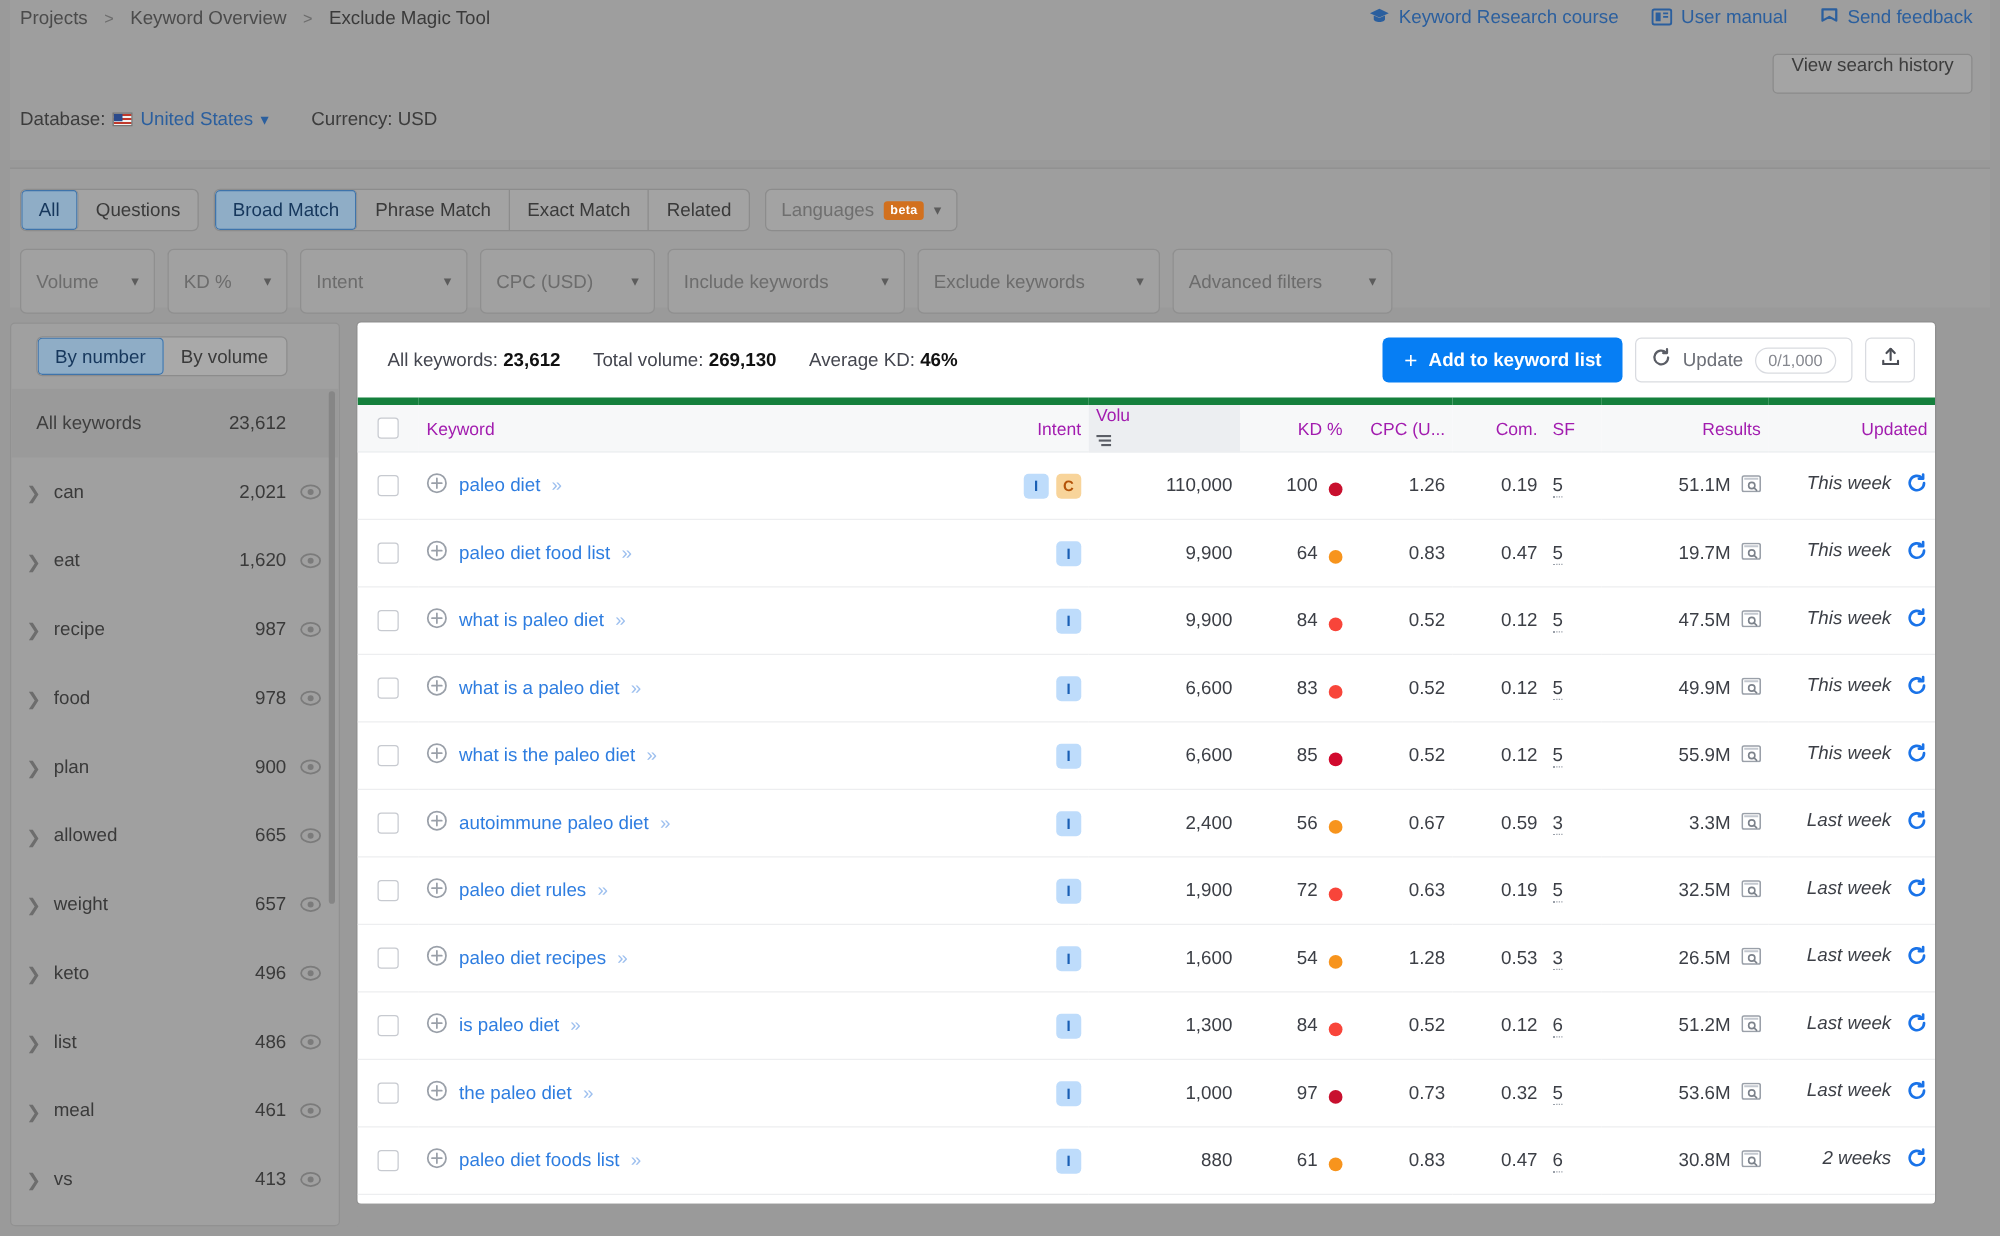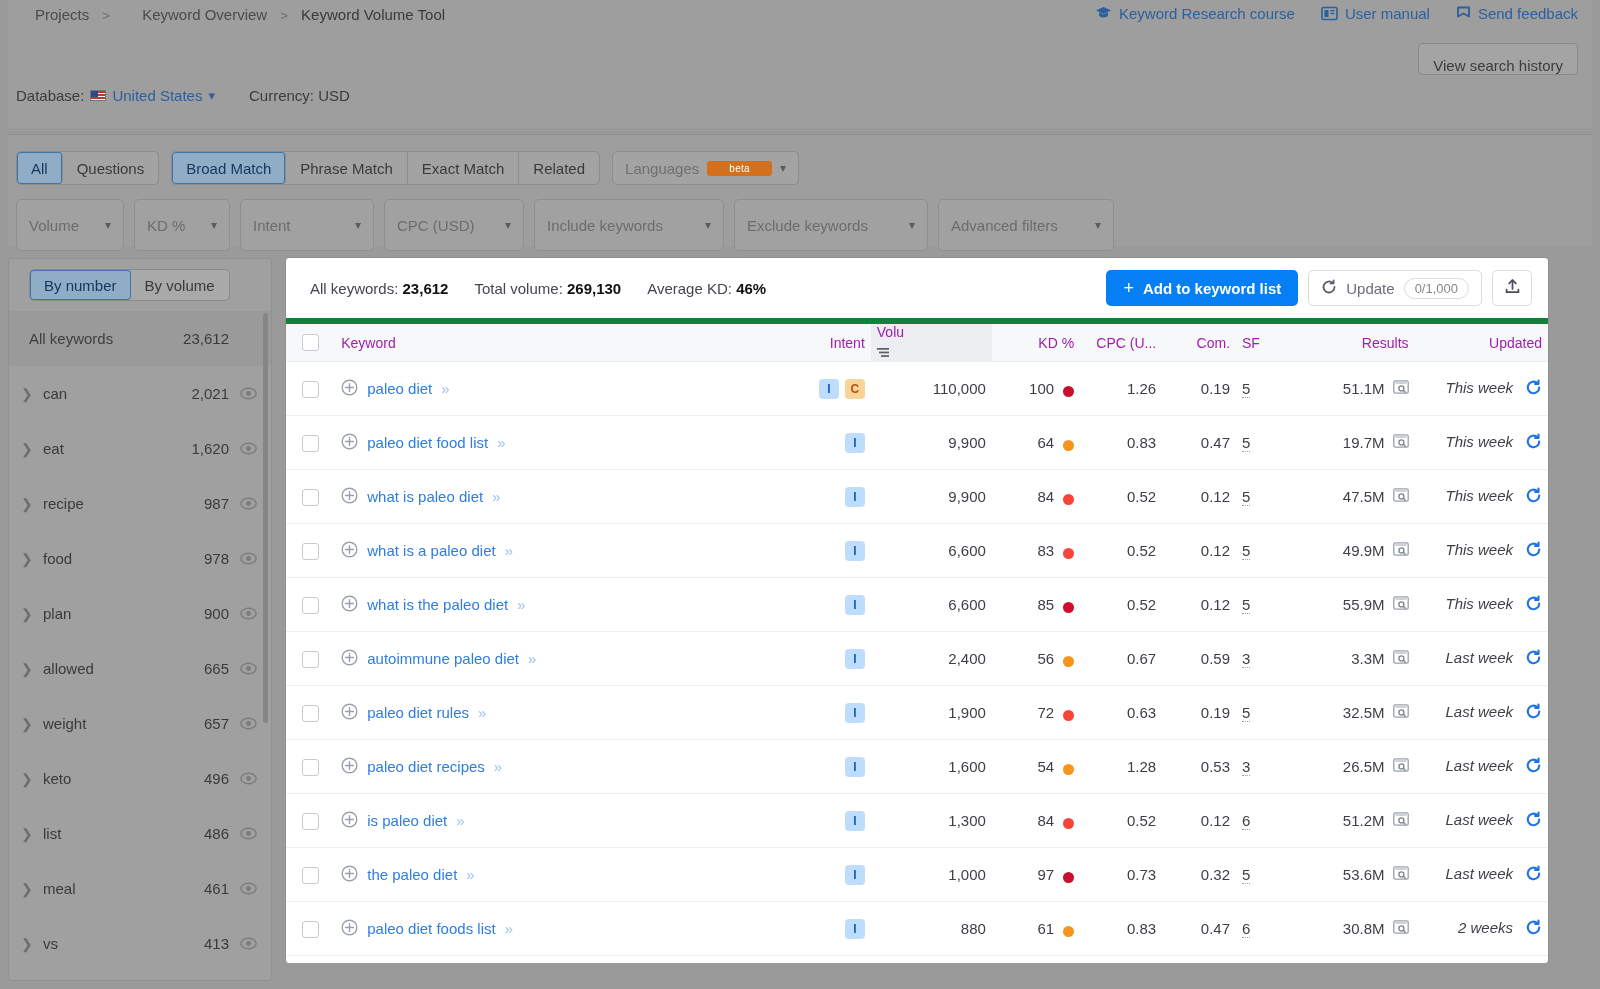--- a/index.html
+++ b/index.html
@@ -8,54 +8,54 @@
     font-family: "Liberation Sans", sans-serif;
     background: #9a9a9a;
     overflow: hidden;
   }
   .page { position: relative; width: 1600px; height: 989px; background: #9a9a9a; }
 
   
   .topbar { position: absolute; left: 8px; top: 0; width: 1584px; height: 128px; background: #9e9e9e; }
   .crumbs { position: absolute; left: 8px; top: 6px; font-size: 15px; color: #4b4b4b; white-space: nowrap; }
   .crumbs .sep { color: #6d6d6d; margin: 0 9px; font-size: 13px; }
-  .crumbs .c1 { color: #4b4b4b; margin-left: 19px; }
+  .crumbs .c1 { color: #4b4b4b; }
   .crumbs .c3 { color: #3a3a3a; }
 
   .toplinks { position: absolute; right: 14px; top: 5px; display: flex; gap: 26px; align-items: center; }
   .toplink { display: flex; align-items: center; gap: 7px; color: #2b5f9e; font-size: 15px; white-space: nowrap; }
   .toplink svg { display: block; }
 
   .pagetitle { position: absolute; left: 8px; top: 42px; font-size: 25px; color: #1a1a1a; font-weight: bold; white-space: nowrap; }
   .pagetitle .q { font-weight: normal; color: #333; }
 
   .viewhistory {
     position: absolute; right: 14px; top: 43px; height: 32px; padding: 0 14px;
     border: 1px solid #8a8a8a; border-radius: 4px; background: #a4a4a4;
-    color: #3c3c3c; font-size: 15px; display: flex; align-items: flex-end; cursor: pointer;
+    color: #3c3c3c; font-size: 15px; display: flex; align-items: flex-start; cursor: pointer;
   }
 
   .dbrow { position: absolute; left: 8px; top: 87px; display: flex; align-items: center; gap: 0; font-size: 15px; color: #3c3c3c; white-space: nowrap; }
   .dbrow .flag { display: inline-block; width: 16px; height: 11px; margin: 0 6px 0 6px; position: relative; overflow: hidden; border: 1px solid #777; vertical-align: middle; }
   .dbrow .flag i { position: absolute; left: 0; top: 0; width: 16px; height: 11px;
     background: repeating-linear-gradient(to bottom, #c0392b 0 1.6px, #f2f2f2 1.6px 3.2px); display: block; }
   .dbrow .flag b { position: absolute; left: 0; top: 0; width: 7px; height: 6px; background: #2b4a8b; display: block; }
   .dbrow a { color: #2b5f9e; text-decoration: none; }
   .chev { display: inline-block; margin-left: 6px; color: #2b5f9e; font-size: 13px; }
   .cur { margin-left: 34px; color: #3c3c3c; }
 
   
   .filterzone { position: absolute; left: 8px; top: 134px; width: 1584px; height: 112px; background: #9e9e9e; border-top: 1px solid #8d8d8d; }
   .tabrow { position: absolute; left: 8px; top: 16px; display: flex; align-items: center; gap: 12px; }
   .seg { display: flex; border: 1px solid #8c8c8c; border-radius: 5px; overflow: hidden; background: #a3a3a3; height: 34px; }
   .seg .it { padding: 0 14px; height: 32px; display: flex; align-items: center; font-size: 15px; color: #3a3a3a; border-right: 1px solid #8c8c8c; cursor: pointer; white-space: nowrap; }
   .seg .it:last-child { border-right: none; }
   .seg .it.on { background: #8fadc6; color: #16375c; box-shadow: inset 0 0 0 1px #3f74ab; border-radius: 4px; }
   .pillbtn { height: 34px; border: 1px solid #8c8c8c; border-radius: 5px; background: #a3a3a3; display: flex; align-items: center; gap: 8px; padding: 0 12px; font-size: 15px; color: #6f6f6f; cursor: pointer; white-space: nowrap; }
-  .beta { background: #d2701e; color: #fff; font-size: 10px; font-weight: normal; border-radius: 3px; padding: 2px 22px; letter-spacing: .3px; }
+  .beta { background: #d2701e; color: #fff; font-size: 10px; font-weight: bold; border-radius: 3px; padding: 2px 5px; letter-spacing: .3px; }
   .caret { font-size: 12px; color: #5c5c5c; }
 
   .filterrow { position: absolute; left: 8px; top: 64px; display: flex; align-items: center; gap: 10px; }
   .fbtn { height: 52px; border: 1px solid #8f8f8f; border-radius: 5px; background: #a1a1a1; display: flex; align-items: center; justify-content: space-between; gap: 10px; padding: 0 12px; font-size: 15px; color: #6c6c6c; cursor: pointer; white-space: nowrap; }
 
   
   .sidebar { position: absolute; left: 8px; top: 258px; width: 264px; height: 723px; background: #a0a0a0; border: 1px solid #919191; border-radius: 4px; overflow: hidden; }
   .sidehead { height: 52px; display: flex; align-items: center; padding-left: 20px; }
   .sideseg { display: flex; border: 1px solid #8c8c8c; border-radius: 5px; overflow: hidden; height: 32px; background: #a9a9a9; }
   .sideseg .it { padding: 0 14px; display: flex; align-items: center; font-size: 15px; color: #3a3a3a; cursor: pointer; }
@@ -119,21 +119,21 @@
 
 <div class="page">
 
   <div class="topbar">
 
     <div class="crumbs">
       <span class="c1">Projects</span>
       <span class="sep">&gt;</span>
       <span class="c1">Keyword Overview</span>
       <span class="sep">&gt;</span>
-      <span class="c3">Keyword Volume Tool</span>
+      <span class="c3">Exclude Magic Tool</span>
     </div>
 
     <div class="toplinks">
       <div class="toplink">
         <span>
           <svg width="17" height="15" viewBox="0 0 17 15">
               <path d="M8.5 1 16 4.5 8.5 8 1 4.5z" fill="#2b5f9e"></path>
               <path d="M4 6.3v3c0 1.2 2 2.2 4.5 2.2S13 10.5 13 9.3v-3L8.5 8.4z" fill="#2b5f9e"></path>
             </svg>
         </span>

